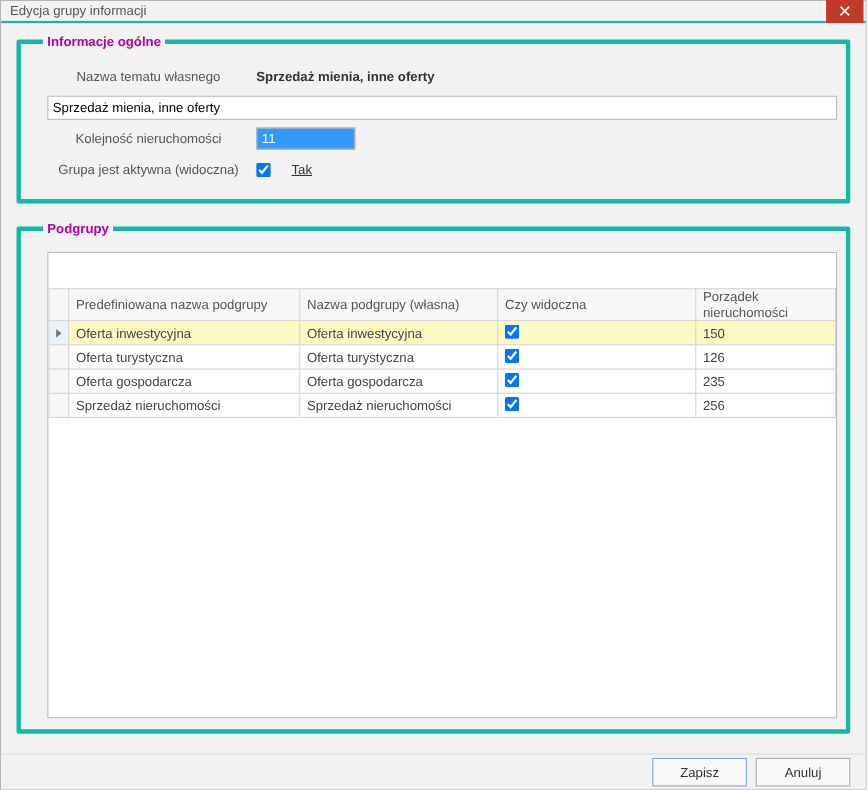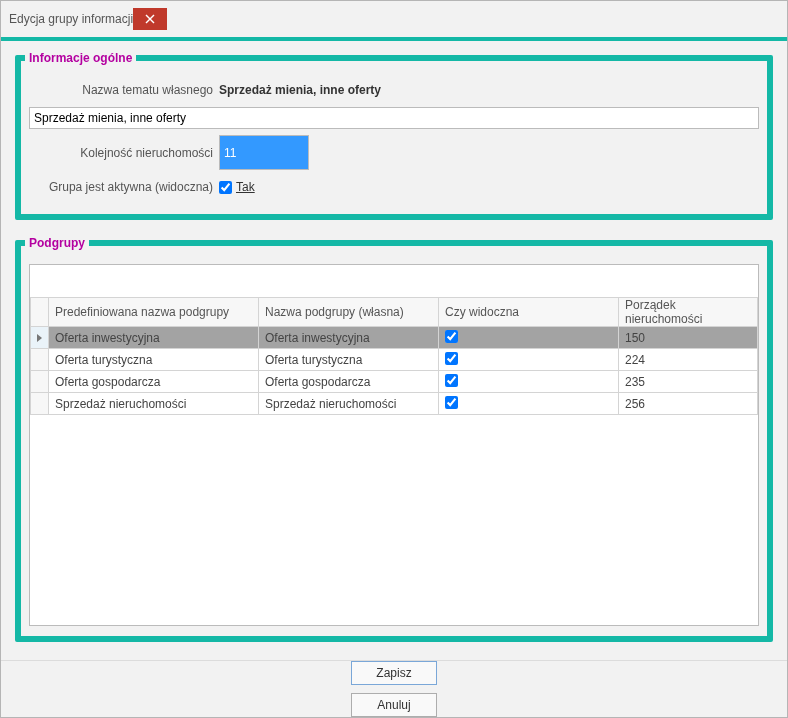--- a/index.html
+++ b/index.html
@@ -12,27 +12,27 @@
   }
   .window {
     width: 788px;
     height: 718px;
     border: 1px solid #b5b5b5;
     display: flex;
     flex-direction: column;
     background: #f2f2f2;
   }
   .titlebar {
-    height: 40px;
-    display: flex;
-    align-items: center;
-    justify-content: flex-start;
+    height: 20px;
+    display: flex;
+    align-items: center;
+    justify-content: space-between;
     padding-left: 8px;
     background: #f2f2f2;
-    border-bottom: 4px solid #14b8a6;
+    border-bottom: 2px solid #14b8a6;
   }
   .titlebar-title { color: #555; }
   .close-btn {
     width: 34px;
     height: 22px;
     background: #c0392b;
     display: flex;
     align-items: center;
     justify-content: center;
     margin-right: 2px;
@@ -40,70 +40,70 @@
   }
   .close-btn svg { width: 10px; height: 10px; }
   .content {
     flex: 1;
     padding: 10px 14px 10px 14px;
     display: flex;
     flex-direction: column;
     overflow: hidden;
   }
   fieldset.group {
-    border: 6px solid #14b8a6;
+    border: 4px solid #14b8a6;
     border-radius: 2px;
     position: relative;
     margin: 0 0 16px 0;
-    padding: 14px 8px 10px 8px;
+    padding: 14px 8px 10px 24px;
   }
   fieldset.group > legend {
     color: #b400a0;
     font-weight: bold;
     font-size: 12px;
     padding: 0 4px;
     margin-left: -4px;
   }
   .form-row {
     display: flex;
     align-items: center;
     margin-bottom: 6px;
     min-height: 22px;
   }
   .form-label {
     width: 190px;
-    text-align: right;
+    text-align: center;
     color: #555;
     padding-right: 6px;
   }
   .form-value { flex: 1; display: flex; }
   .readonly-bold { font-weight: bold; color: #333; }
   input[type="text"].full {
     width: 100%;
     height: 22px;
     border: 1px solid #bbb;
     padding: 0 4px;
     font-family: inherit;
     font-size: 12px;
     background: #fff;
   }
   input[type="text"].short {
     width: 90px;
-    height: 35px;
+    height: 20px;
     border: 1px solid #bbb;
     padding: 0 4px;
     font-family: inherit;
     font-size: 12px;
     background: #fff;
   }
   input[type="text"].selected-val {
     background: #3399ff;
     color: #fff;
   }
-  .chk-wrap { display: flex; align-items: flex-end; gap: 4px; text-decoration: underline; }
+  .chk-wrap { display: flex; align-items: flex-end; gap: 19px; text-decoration: underline; }
   input[type="checkbox"] { margin: 0; }
 
   fieldset.subgroups {
     flex: 1;
     display: flex;
     flex-direction: column;
     margin-bottom: 8px;
   }
   .grid-wrap {
     flex: 1;
@@ -131,39 +131,38 @@
     color: #555;
   }
   table.grid th.rowhead, table.grid td.rowhead {
     width: 18px;
     padding: 0;
     text-align: center;
     background: #f7f7f7;
   }
   td.col-center { text-align: center; }
   td.col-right { text-align: right; }
-  tr.active-row td { background: #a3a3a3; }
+  tr.active-row td { background: #fef9c3; }
   tr.active-row td.rowhead { background: #eaf3f9; }
   .row-caret {
     display: inline-block;
     width: 0; height: 0;
     border-top: 4px solid transparent;
     border-bottom: 4px solid transparent;
     border-left: 5px solid #777;
   }
   .footer {
-    height: 57px;
+    height: 32px;
     display: flex;
     align-items: center;
     justify-content: flex-end;
     gap: 8px;
     padding: 0 14px;
     border-top: 1px solid #dcdcdc;
     background: #f2f2f2;
-    flex-direction: column;
   }
   button.win {
     min-width: 86px;
     height: 26px;
     background: #f9f9f9;
     border: 1px solid #adadad;
     font-family: inherit;
     font-size: 12px;
     color: #333;
     cursor: pointer;
@@ -246,21 +245,21 @@
                 <td>Oferta inwestycyjna</td>
                 <td>Oferta inwestycyjna</td>
                 <td class="col-center"><input type="checkbox" checked="" style=""></td>
                 <td class="col-right">150</td>
               </tr>
               <tr>
                 <td class="rowhead"></td>
                 <td>Oferta turystyczna</td>
                 <td>Oferta turystyczna</td>
                 <td class="col-center"><input type="checkbox" checked="" style=""></td>
-                <td class="col-right">224</td>
+                <td class="col-right">126</td>
               </tr>
               <tr>
                 <td class="rowhead"></td>
                 <td>Oferta gospodarcza</td>
                 <td>Oferta gospodarcza</td>
                 <td class="col-center"><input type="checkbox" checked="" style=""></td>
                 <td class="col-right">235</td>
               </tr>
               <tr>
                 <td class="rowhead"></td>

